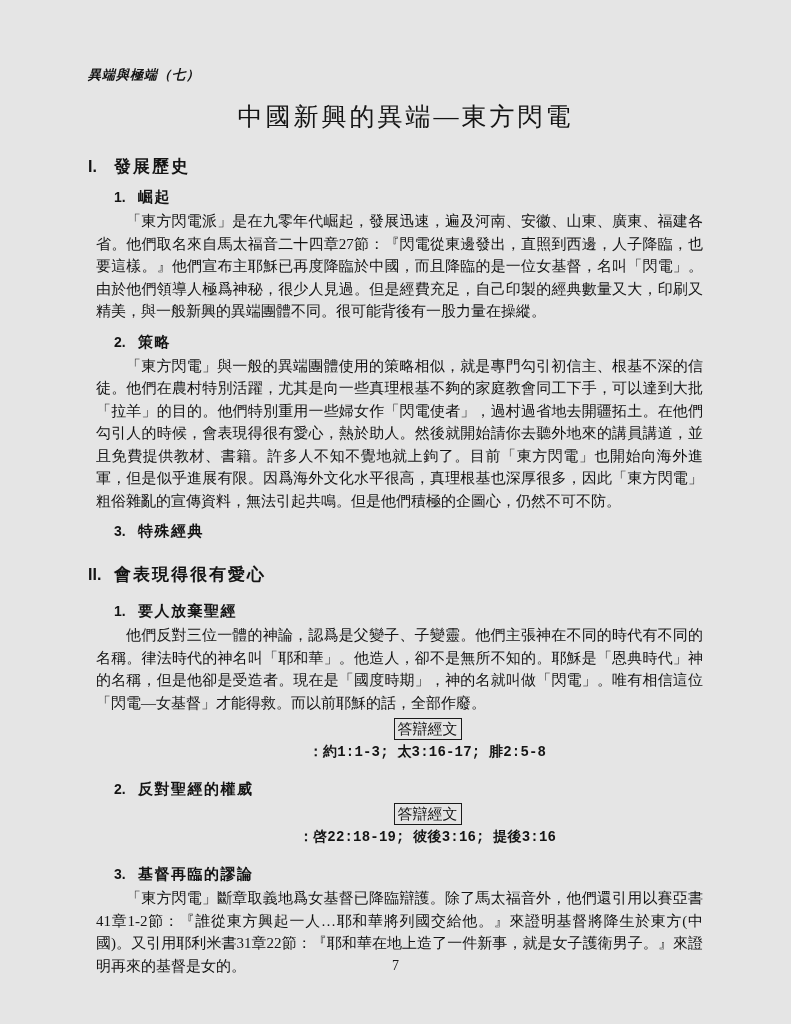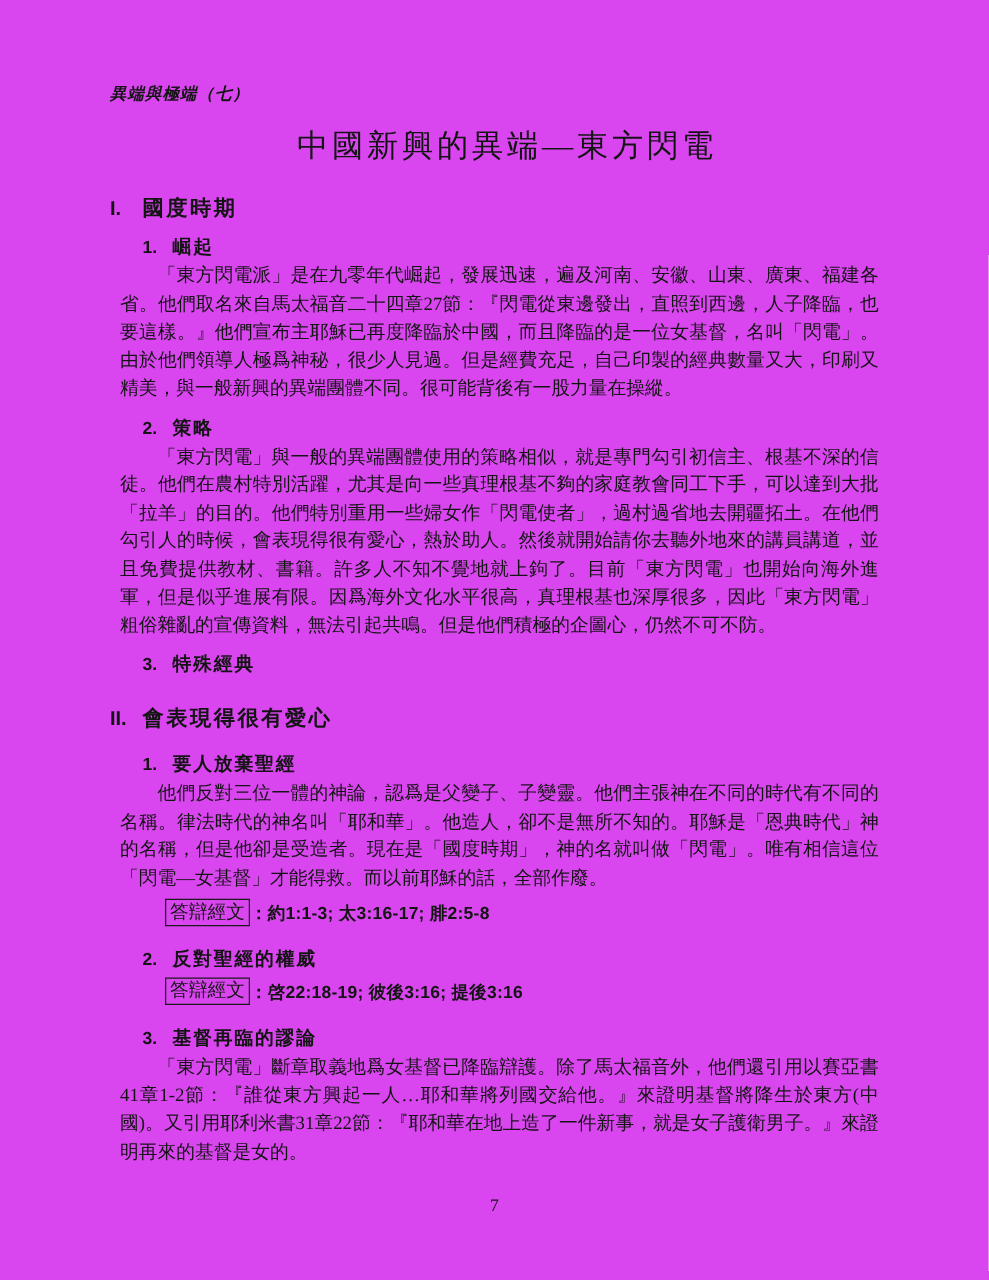--- a/index.html
+++ b/index.html
@@ -4,21 +4,21 @@
 <style>
   html, body {
     margin: 0;
     padding: 0;
     background: #ffffff;
   }
   .page {
     position: relative;
     width: 791px;
     height: 1024px;
-    background: #d946ef;
+    background: #e5e5e5;
     color: #141414;
     font-family: "Liberation Serif", "DejaVu Serif", serif;
     overflow: hidden;
     box-sizing: border-box;
     padding: 0 68px 16px 88px;
   }
   .running-header {
     padding-top: 66px;
     font-size: 13px;
     font-style: italic;
@@ -75,30 +75,31 @@
     text-indent: 30px;
     text-align: justify;
     text-justify: inter-ideograph;
   }
   .scripture {
     margin: 4px 0 0 18px;
     font-size: 15px;
     line-height: 24px;
     display: flex;
     align-items: center;
+    flex-direction: column;
   }
   .scripture .box {
     display: inline-block;
     border: 1.5px solid #1a1a1a;
     padding: 0 3px;
     line-height: 20px;
     font-size: 15px;
   }
   .scripture .refs {
-    font-family: Liberation Sans, sans-serif;
+    font-family: Liberation Mono, monospace;
     font-weight: bold;
     font-size: 14px;
     letter-spacing: 0.2px;
   }
   .sec2-subsec { margin-top: 16px; }
   .page-number {
     position: absolute;
     bottom: 50px;
     left: 0;
     width: 100%;
@@ -112,21 +113,21 @@
 
 <div class="page">
 
   <div class="running-header">異端與極端（七）</div>
 
   <h1 class="doc-title">中國新興的異端—東方閃電</h1>
 
   <div class="sec">
     <div class="sec-head">
       <span class="numeral">I.</span>
-      <span>國度時期</span>
+      <span>發展歷史</span>
     </div>
 
     <div class="subsec">
       <div class="subsec-head">
         <span class="num">1.</span>
         <span>崛起</span>
       </div>
       <p>「東方閃電派」是在九零年代崛起，發展迅速，遍及河南、安徽、山東、廣東、福建各省。他們取名來自馬太福音二十四章27節：『閃電從東邊發出，直照到西邊，人子降臨，也要這樣。』他們宣布主耶穌已再度降臨於中國，而且降臨的是一位女基督，名叫「閃電」。由於他們領導人極爲神秘，很少人見過。但是經費充足，自己印製的經典數量又大，印刷又精美，與一般新興的異端團體不同。很可能背後有一股力量在操縱。</p>
     </div>
 

